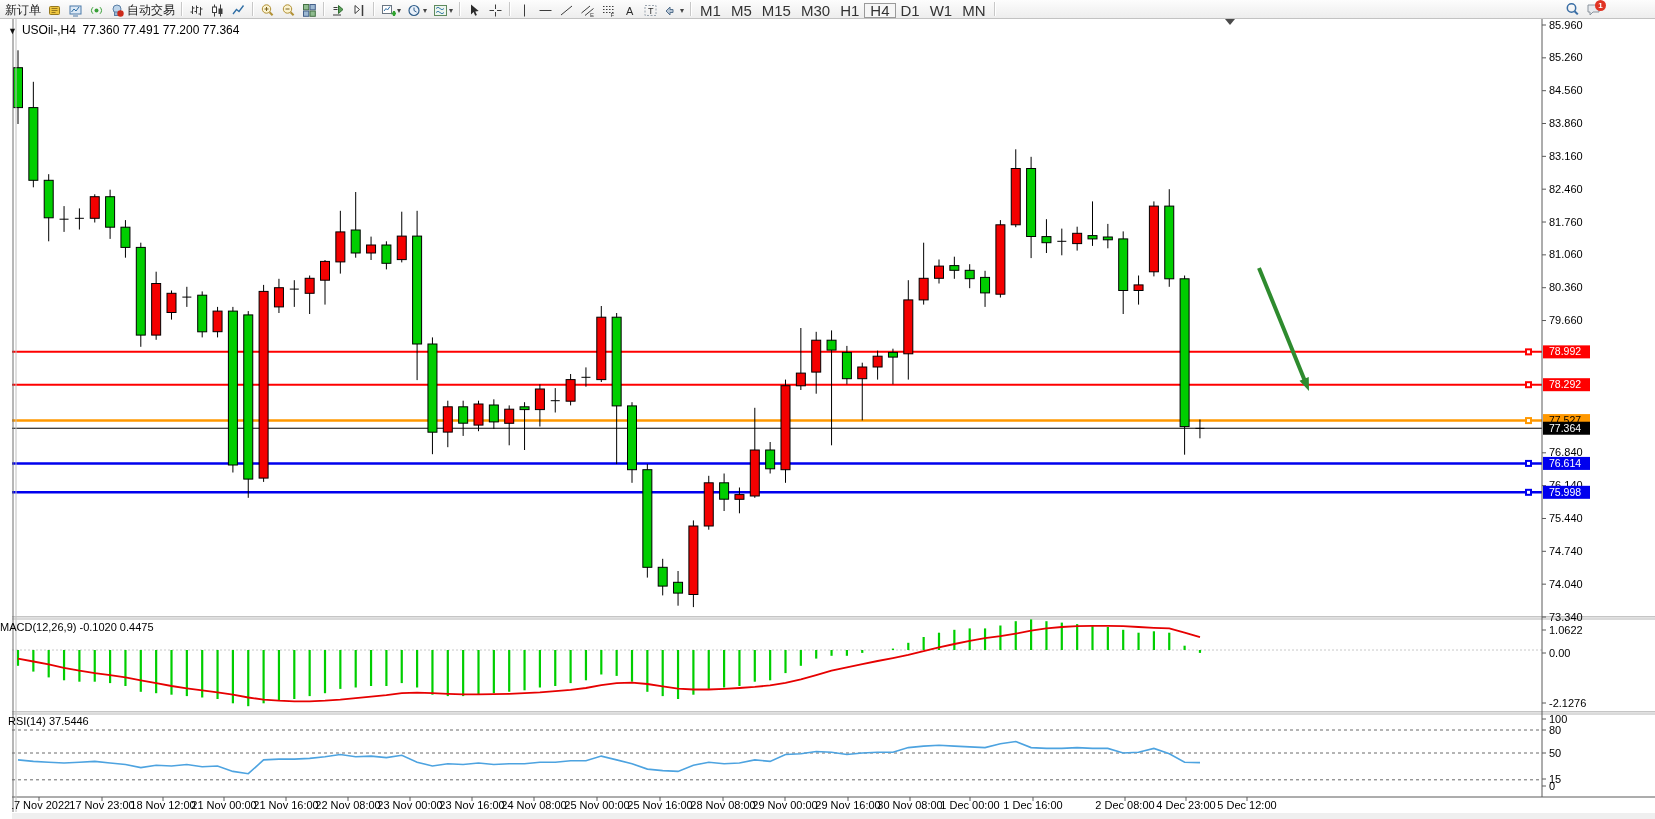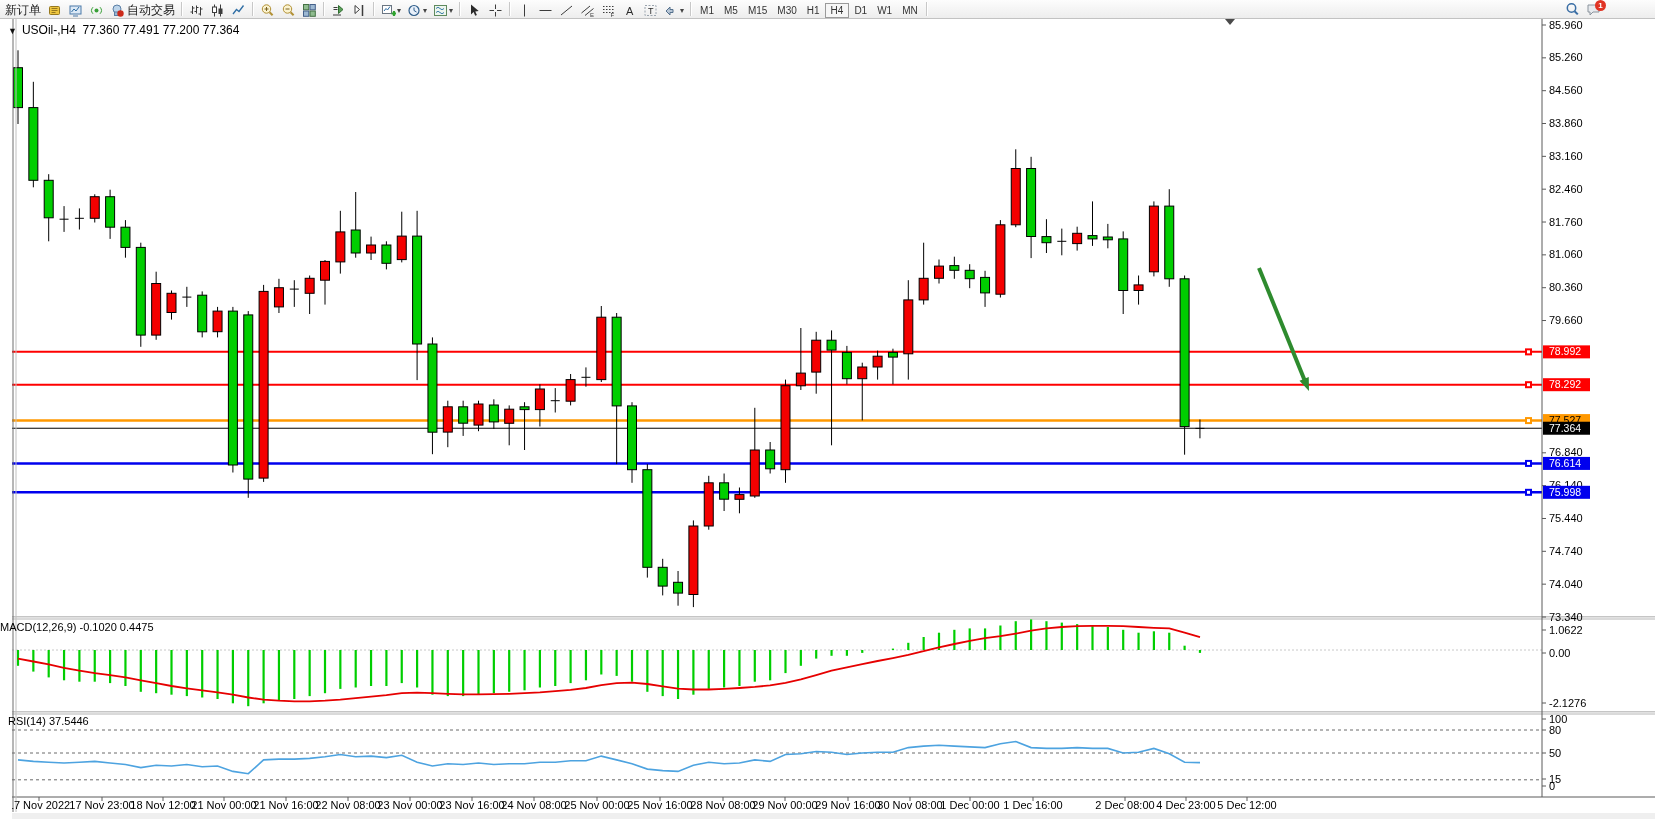--- a/index.html
+++ b/index.html
@@ -6,21 +6,21 @@
     font-family:"Liberation Sans",sans-serif;-webkit-font-smoothing:none;}
   #toolbar{position:absolute;left:0;top:0;width:1655px;height:18px;
     background:linear-gradient(#fdfdfd,#ededed);border-bottom:1px solid #c2c2c2;
     display:flex;align-items:center;font-size:12px;color:#222;z-index:5;}
   .tgroup{display:flex;align-items:flex-end;height:18px;}
   .tsep{width:1px;height:14px;background:#c8c8c8;border-right:1px solid #fff;margin:0 3px;}
   .tbtn{display:flex;align-items:center;height:16px;padding:0 3px;cursor:default;}
   .tbtn svg{display:block;}
   .tbtn .lbl{margin-left:2px;white-space:nowrap;}
   .drop{font-size:8px;color:#444;margin-left:1px;}
-  .tf{padding:0 5px;height:15px;line-height:15px;font-size:10px;color:#333;margin-top:32px;}
+  .tf{padding:0 5px;height:15px;line-height:15px;font-size:15px;color:#333;margin-top:32px;}
   .tf.active{border:1px solid #9a9a9a;background:#f6f6f6;height:13px;line-height:13px;}
   #tb-right{margin-left:auto;display:flex;align-items:center;padding-right:40px;}
   .badge{position:relative;top:-4px;left:-6px;background:#e03424;color:#fff;border-radius:50%;
     width:11px;height:11px;font-size:8px;line-height:11px;text-align:center;font-weight:bold;}
   #chart-wrap{position:absolute;left:12px;top:0;width:1655px;height:819px;}
   svg text{font-family:"Liberation Sans",sans-serif;}
   .ovl{position:absolute;font-size:12px;color:#000;z-index:4;white-space:nowrap;}
   #symbol-title{left:8px;top:23px;}
   #symbol-title .tri{font-size:9px;margin-right:5px;color:#111;}
   #macd-label{left:0;top:621px;font-size:11px;}

